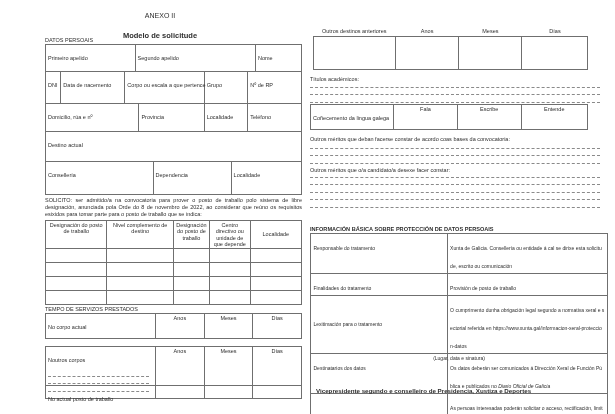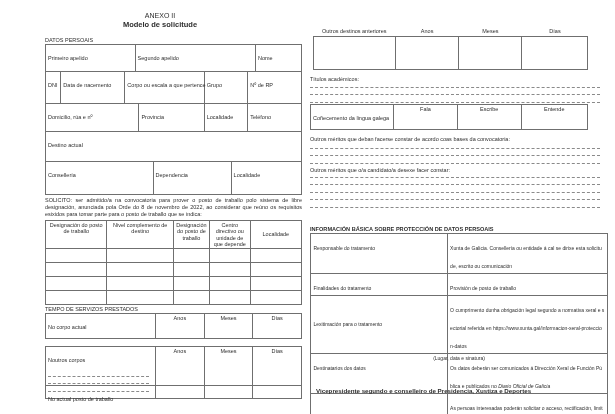--- a/index.html
+++ b/index.html
@@ -25,21 +25,21 @@
   .ptable .cell{padding:1.5px 2.5px;}
   .url{word-break:break-all;}
 </style>
 </head>
 <body>
 
 <div class="page">
 
   <div class="abs center" style="left:20px;top:12px;width:280px;">
     <div style="font-size:7px;">ANEXO II</div>
-    <div class="bold" style="font-size:7.5px;margin-top:1px;">Modelo de solicitude</div>
+    <div class="bold" style="font-size:7.5px;margin-top:12px;">Modelo de solicitude</div>
   </div>
 
   <div class="abs lbl" style="left:45px;top:37px;">DATOS PERSOAIS</div>
 
   <div class="abs box" style="left:45px;top:44px;width:257px;">
     <div class="frow" style="height:27px;">
       <div class="cell" style="width:35%;"><span class="lbl">Primeiro apelido</span></div>
       <div class="cell" style="width:47%;"><span class="lbl">Segundo apelido</span></div>
       <div class="cell" style="width:18%;"><span class="lbl">Nome</span></div>
     </div>

